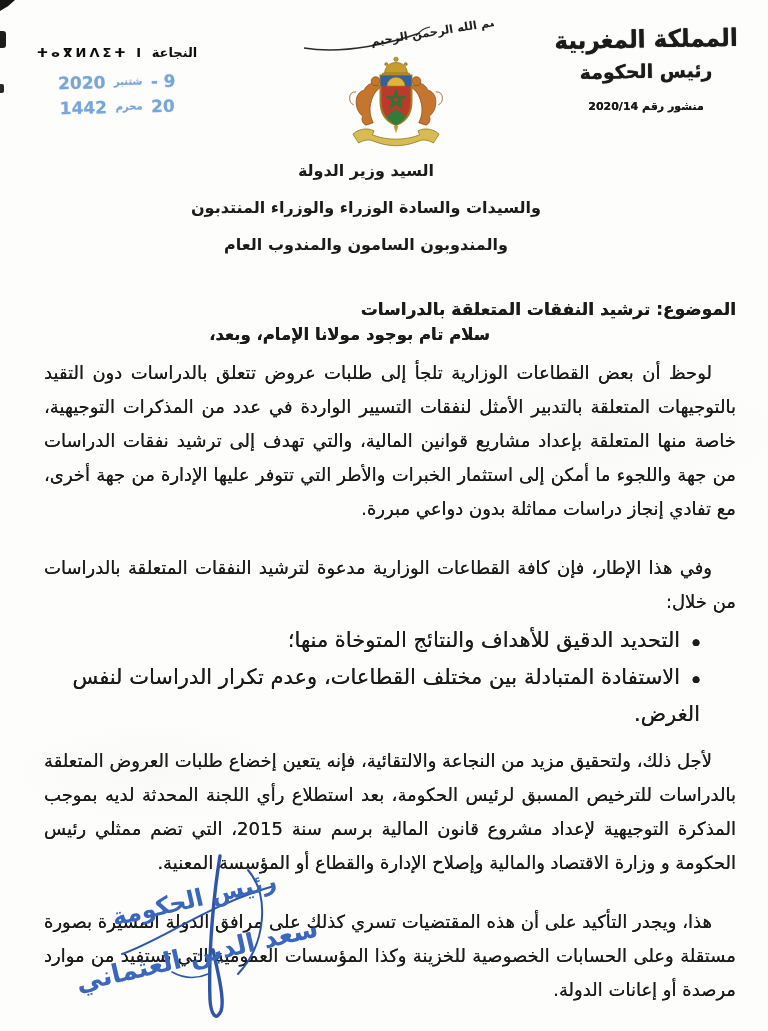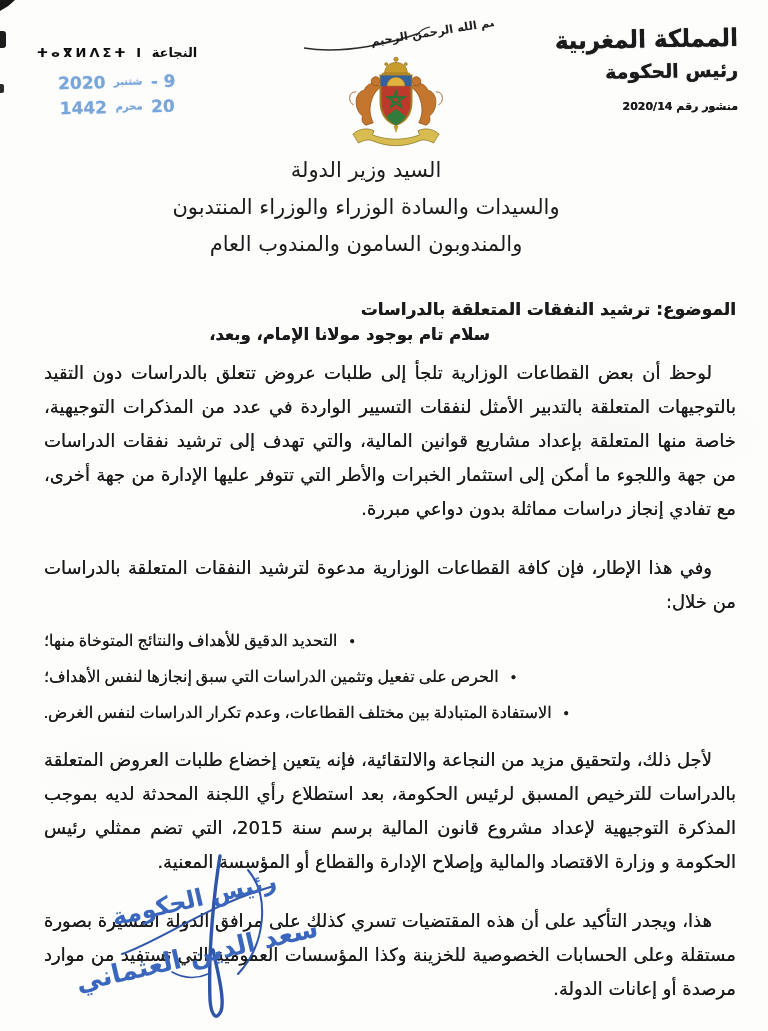--- a/index.html
+++ b/index.html
@@ -26,37 +26,37 @@
   .tifinagh{font-size:13px;font-weight:bold;letter-spacing:3px;color:#0e0e0e;line-height:26px;white-space:nowrap;}
   .stamp{margin-top:4px;transform:rotate(-1.2deg);color:#79a6da;font-weight:bold;direction:rtl;
     text-shadow:0 0 1px rgba(121,166,218,.65);}
   .stamp-line{line-height:24px;white-space:nowrap;}
   .stamp .num{font-size:17px;}
   .stamp .mon{font-size:10px;vertical-align:3px;margin:0 3px;}
   .stamp .d20{letter-spacing:6px;}
   .lh-center{position:absolute;top:6px;left:296px;width:200px;text-align:center;}
   .bismillah-svg{display:block;margin:0 auto;}
   .coa-svg{display:block;margin:-4px auto 0;}
-  .lh-right{position:absolute;top:24px;right:30px;width:184px;}
+  .lh-right{position:absolute;top:24px;right:30px;width:184px;text-align:center;}
   .calli1{font-size:23px;font-weight:bold;transform:rotate(-1deg) scaleY(1.06);
     text-shadow:0 0 .7px #111;line-height:30px;}
   .calli2{font-size:19px;font-weight:bold;transform:rotate(-1deg);
     text-shadow:0 0 .7px #111;line-height:26px;margin-top:4px;}
   .circ-num{font-size:11px;font-weight:bold;margin-top:16px;text-shadow:0 0 .5px #111;}
   
   .content{position:absolute;top:152px;right:32px;left:44px;}
   .sharp{text-shadow:0 0 .55px currentColor;}
-  .addressee{text-align:center;font-weight:normal;font-size:21px;line-height:37px;transform:translateX(-24px);}
+  .addressee{text-align:center;font-weight:bold;font-size:16px;line-height:37px;transform:translateX(-24px);}
   .subject{margin-top:36px;font-weight:bold;font-size:17px;text-align:right;}
   .salutation{margin-top:6px;font-weight:bold;font-size:16.5px;margin-right:246px;white-space:nowrap;}
   .para{margin:12px 0 0;font-size:18px;line-height:34px;text-align:justify;text-align-last:right;
     text-indent:24px;}
   .para.tight{margin-top:25px;}
   ul.bullets{margin:4px 0 0;padding:0 36px 0 0;list-style:none;}
-  ul.bullets li{font-size:16px;line-height:35px;text-align:left;font-family:Liberation Serif, serif;}
+  ul.bullets li{font-size:21px;line-height:35px;text-align:right;}
   ul.bullets li::before{content:"●";font-size:9px;vertical-align:2px;margin-left:12px;color:#1b1b1b;}
   .closing{margin-top:10px;margin-right:100px;font-weight:bold;font-size:16.5px;text-align:right;}
   
   .signature{position:absolute;top:852px;left:52px;width:320px;height:178px;}
 </style>
 </head>
 <body>
 
 <div class="page">
 
@@ -138,21 +138,20 @@
     <div class="subject sharp">الموضوع: ترشيد النفقات المتعلقة بالدراسات</div>
 
     <div class="salutation sharp">سلام تام بوجود مولانا الإمام، وبعد،</div>
 
     <p class="para sharp">لوحظ أن بعض القطاعات الوزارية تلجأ إلى طلبات عروض تتعلق بالدراسات دون التقيد بالتوجيهات المتعلقة بالتدبير الأمثل لنفقات التسيير الواردة في عدد من المذكرات التوجيهية، خاصة منها المتعلقة بإعداد مشاريع قوانين المالية، والتي تهدف إلى ترشيد نفقات الدراسات من جهة واللجوء ما أمكن إلى استثمار الخبرات والأطر التي تتوفر عليها الإدارة من جهة أخرى، مع تفادي إنجاز دراسات مماثلة بدون دواعي مبررة.</p>
 
     <p class="para tight sharp">وفي هذا الإطار، فإن كافة القطاعات الوزارية مدعوة لترشيد النفقات المتعلقة بالدراسات من خلال:</p>
 
     <ul class="bullets">
       <li class="sharp">التحديد الدقيق للأهداف والنتائج المتوخاة منها؛</li>
-      <li class="sharp">الحرص على تفعيل وتثمين الدراسات التي سبق إنجازها لنفس الأهداف؛</li>
       <li class="sharp">الاستفادة المتبادلة بين مختلف القطاعات، وعدم تكرار الدراسات لنفس الغرض.</li>
     </ul>
 
     <p class="para sharp">لأجل ذلك، ولتحقيق مزيد من النجاعة والالتقائية، فإنه يتعين إخضاع طلبات العروض المتعلقة بالدراسات للترخيص المسبق لرئيس الحكومة، بعد استطلاع رأي اللجنة المحدثة لديه بموجب المذكرة التوجيهية لإعداد مشروع قانون المالية برسم سنة 2015، التي تضم ممثلي رئيس الحكومة و وزارة الاقتصاد والمالية وإصلاح الإدارة والقطاع أو المؤسسة المعنية.</p>
 
     <p class="para tight sharp">هذا، ويجدر التأكيد على أن هذه المقتضيات تسري كذلك على مرافق الدولة المسيرة بصورة مستقلة وعلى الحسابات الخصوصية للخزينة وكذا المؤسسات العمومية التي تستفيد من موارد مرصدة أو إعانات الدولة.</p>
 
   </div>
 
   <svg class="signature" width="320" height="178" viewBox="0 0 320 178">

